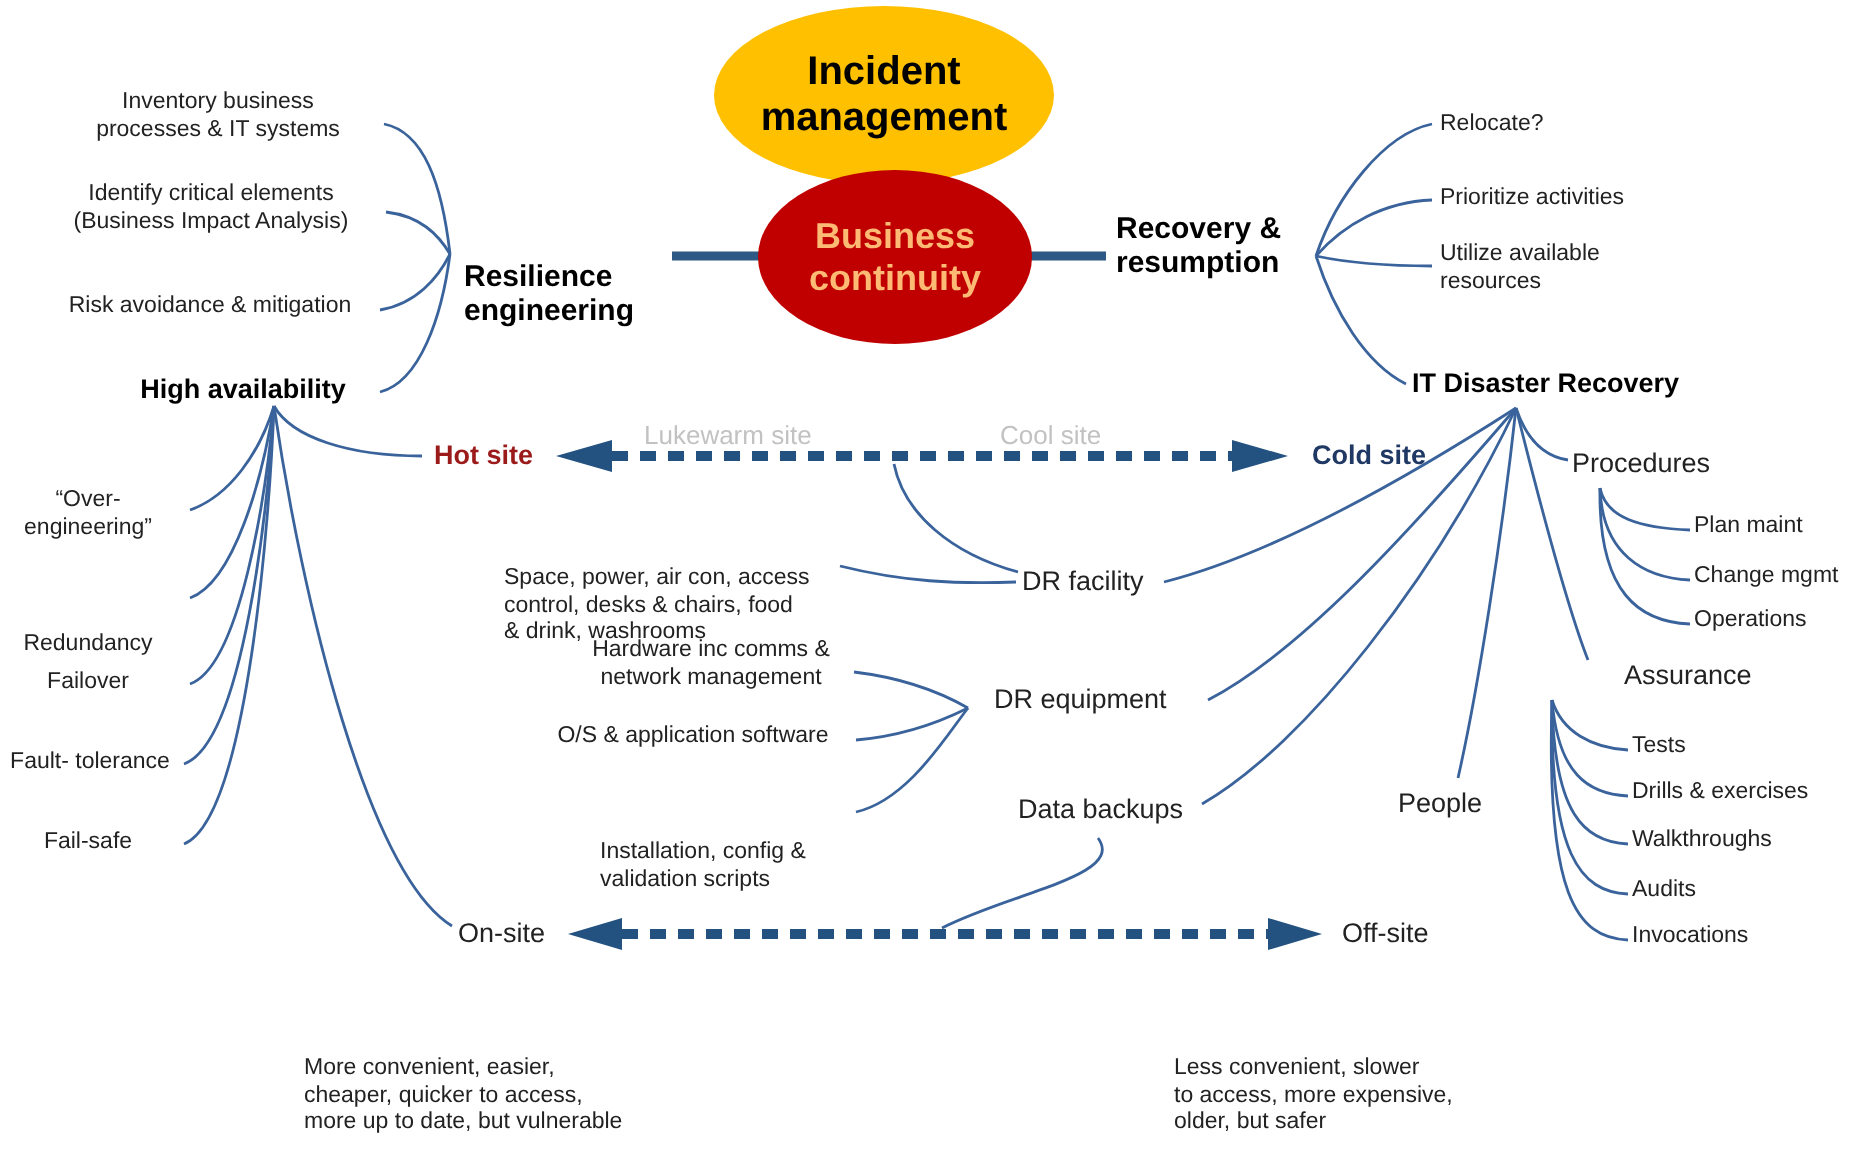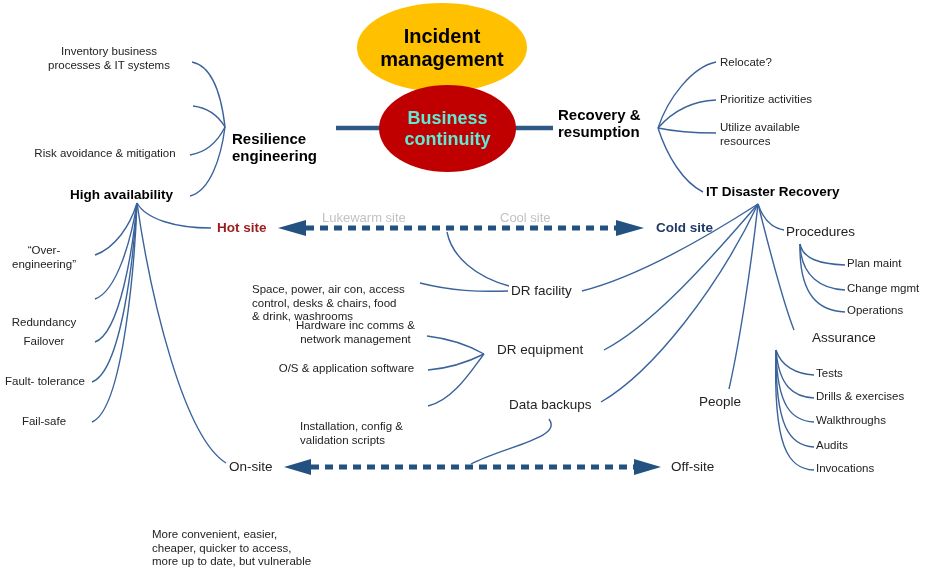--- a/index.html
+++ b/index.html
@@ -15,21 +15,21 @@
   .lbl.bold{font-weight:bold;font-size:13.5px;line-height:15px;color:#000;}
   .lbl.header{font-weight:bold;font-size:15px;line-height:16.5px;color:#000;}
   .lbl.gray{color:#c2c2c2;font-size:13px;}
   .lbl.hot{color:#9b1b1b;}
   .lbl.cold{color:#1f3864;}
   .ellipse{
     position:absolute;border-radius:50%;display:flex;align-items:center;justify-content:center;
     text-align:center;font-weight:bold;white-space:pre-line;z-index:3;
   }
   .ellipse.gold{left:357px;top:3px;width:170px;height:89px;background:#FFC000;color:#000000;font-size:20px;line-height:23px;z-index:2;}
-  .ellipse.red{left:379px;top:85px;width:137px;height:87px;background:#C00000;color:#5eead4;font-size:18px;line-height:21px;}
+  .ellipse.red{left:379px;top:85px;width:137px;height:87px;background:#C00000;color:#fdba74;font-size:18px;line-height:21px;}
 </style>
 </head>
 <body>
 
 <div class="canvas">
 
   <svg width="935" height="588" viewBox="0 0 935 588">
     <g fill="none" stroke="#3A639C" stroke-width="1.4">
 
       <path d="M192 62 C212 66 221 92 225 127"></path>
@@ -97,20 +97,22 @@
     <span>Incident
 management</span>
   </div>
   <div class="ellipse red">
     <span>Business
 continuity</span>
   </div>
 
   <div class="lbl r" style="left:36px;top:45px;width:146px;">Inventory business
 processes &amp; IT systems</div>
+  <div class="lbl r" style="left:28px;top:91px;width:155px;">Identify critical elements
+(Business Impact Analysis)</div>
   <div class="lbl r" style="left:27px;top:147px;width:156px;">Risk avoidance &amp; mitigation</div>
   <div class="lbl bold r" style="left:60px;top:187px;width:123px;">High availability</div>
   <div class="lbl header c" style="left:232px;top:105px;width:100px;">Resilience
 engineering</div>
 
   <div class="lbl r" style="left:0px;top:244px;width:88px;">“Over-
 engineering”</div>
   <div class="lbl r" style="left:0px;top:292px;width:88px;margin-top:24px;">Redundancy</div>
   <div class="lbl r" style="left:0px;top:335px;width:88px;">Failover</div>
   <div class="lbl r" style="left:0px;top:375px;width:90px;">Fault- tolerance</div>
@@ -151,14 +153,17 @@
   <div class="lbl" style="left:816px;top:390px;">Drills &amp; exercises</div>
   <div class="lbl" style="left:816px;top:414px;">Walkthroughs</div>
   <div class="lbl" style="left:816px;top:439px;">Audits</div>
   <div class="lbl" style="left:816px;top:462px;">Invocations</div>
 
   <div class="lbl node" style="left:229px;top:459px;">On-site</div>
   <div class="lbl node" style="left:671px;top:459px;">Off-site</div>
   <div class="lbl c" style="left:152px;top:502px;width:205px;">More convenient, easier,
 cheaper, quicker to access,
 more up to date, but vulnerable</div>
+  <div class="lbl c" style="left:587px;top:502px;width:205px;">Less convenient, slower
+to access, more expensive,
+older, but safer</div>
 
 </div>
 
 </body></html>

